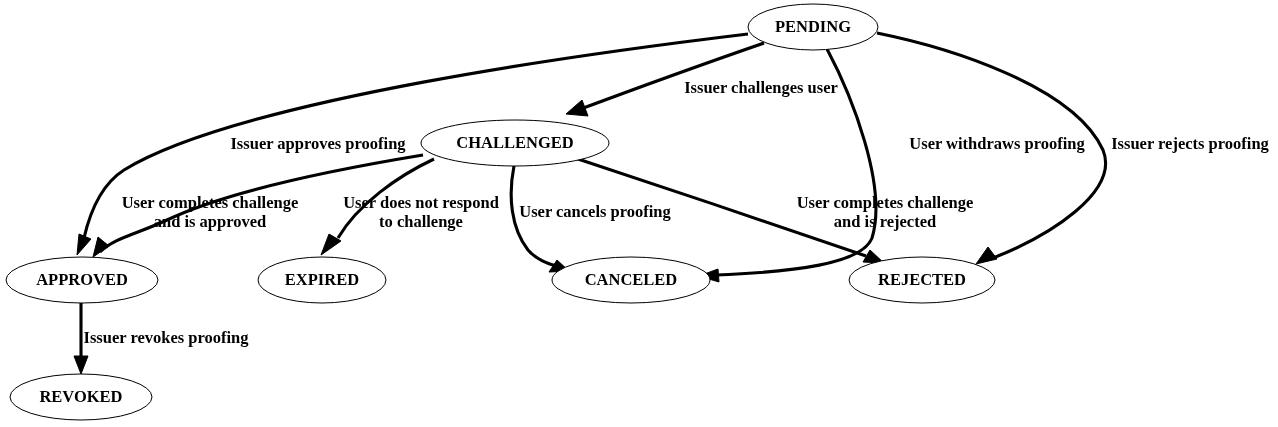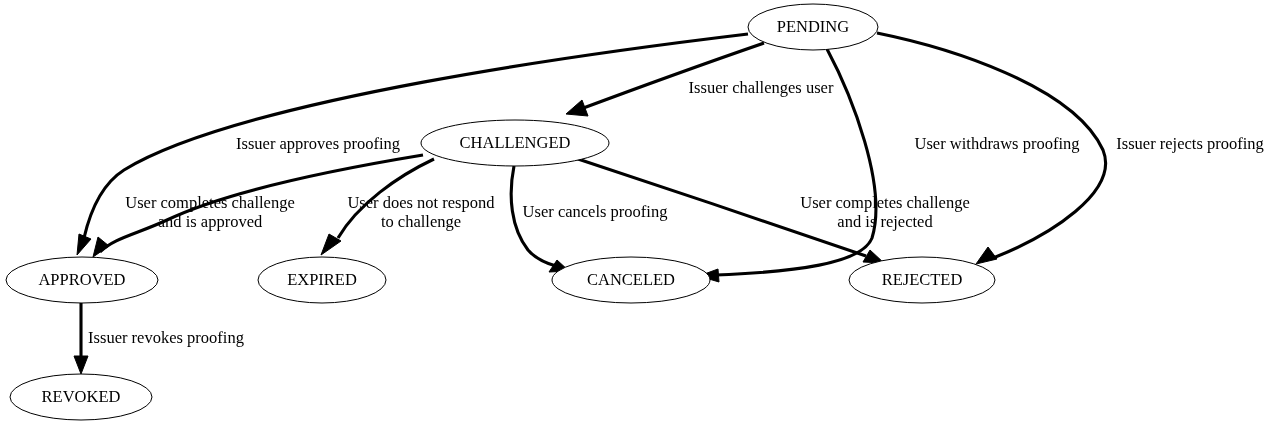--- a/index.html
+++ b/index.html
@@ -6,20 +6,21 @@
     margin: 0;
     padding: 0;
     background: #ffffff;
   }
   #canvas-wrap {
     position: relative;
     width: 1278px;
     height: 427px;
     background: #ffffff;
     overflow: hidden;
+    font-weight: bold;
   }
   svg#graph {
     display: block;
     width: 1278px;
     height: 427px;
     font-family: "Liberation Serif", "DejaVu Serif", serif;
   }
   .node-ellipse {
     fill: #ffffff;
     stroke: #000000;

